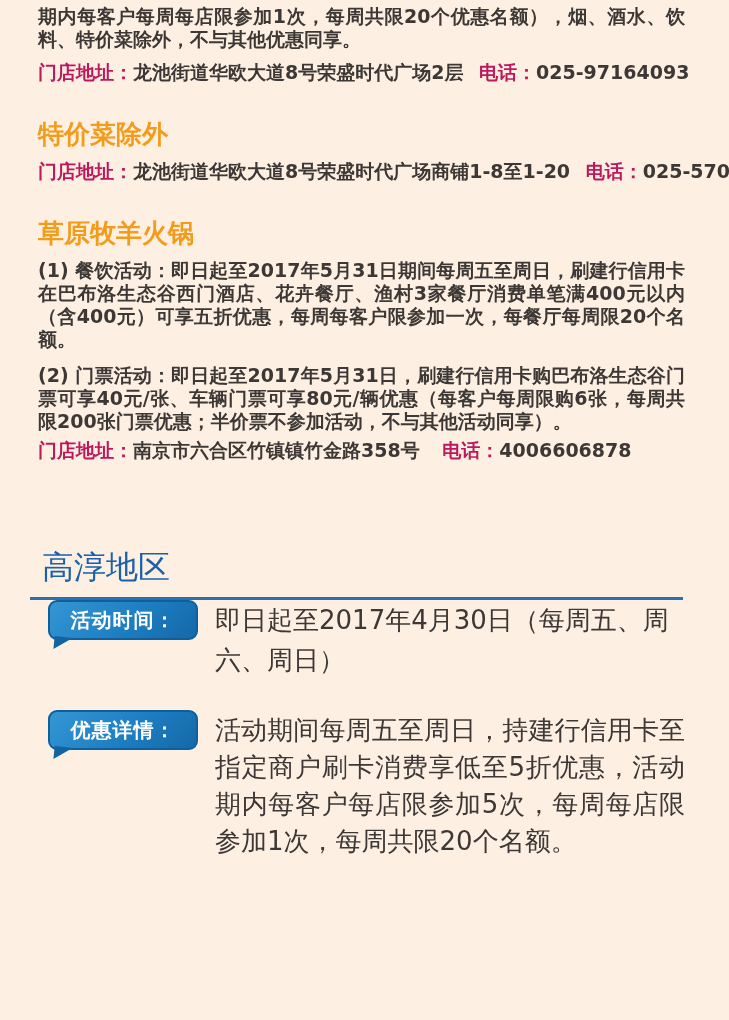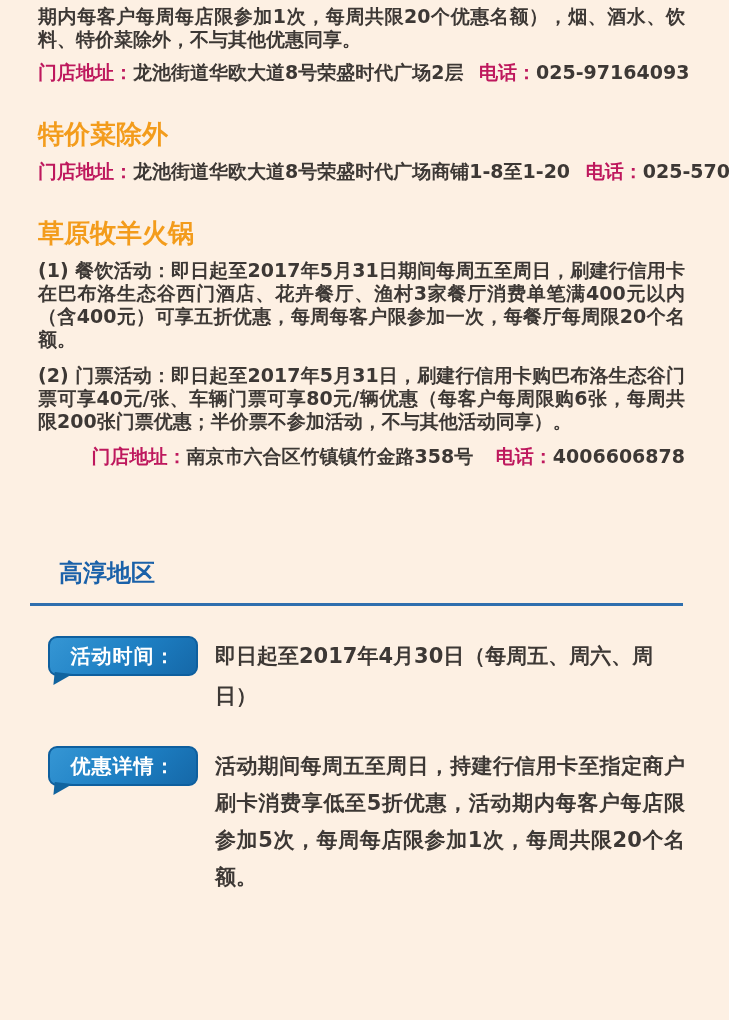--- a/index.html
+++ b/index.html
@@ -37,40 +37,40 @@
   .phone-label-wide { margin-left: 16px; }
   .merchant-heading {
     font-size: 26px;
     line-height: 32px;
     font-weight: 800;
     color: #f39c1c;
     margin: 34px 0 0 0;
   }
   .merchant-heading + .body-text { margin-top: 10px; }
   .para2 { margin-top: 13px; }
-  .addr-tight { margin-top: 12px; text-align: right; }
+  .addr-tight { margin-top: 6px; }
   .region { margin-top: 0; }
   .region-title {
-    font-size: 24px;
+    font-size: 32px;
     line-height: 34px;
-    font-weight: 700;
+    font-weight: 400;
     color: #1a61a9;
-    margin: 88px 0 0 21px;
+    margin: 88px 0 0 4px;
   }
   .region-rule {
     height: 0;
     border-top: 3px solid #2f6fae;
     margin: 13px 0 0 -8px;
     width: 653px;
   }
   .row {
     display: flex;
     align-items: flex-start;
   }
-  .row-1 { margin-top: 30px; }
+  .row-1 { }
   .row-2 { margin-top: 17px; }
   .row-3 { margin-top: 13px; }
   .bubble {
     position: relative;
     flex: 0 0 150px;
     width: 150px;
     height: 40px;
     margin-left: 10px;
     background: linear-gradient(135deg, #3596d4 0%, #1d7ec2 55%, #1568a8 100%);
     border: 2px solid #0e5f9e;
@@ -89,23 +89,23 @@
     left: 4px;
     bottom: -12px;
     width: 0;
     height: 0;
     border-top: 13px solid #11649f;
     border-right: 18px solid transparent;
     transform: rotate(6deg);
   }
   .row-text {
     margin-left: 17px;
-    font-size: 21px;
+    font-size: 26px;
     line-height: 40px;
-    font-weight: 700;
+    font-weight: 400;
     color: #3d3835;
   }
   .row-text-multiline {
     line-height: 37px;
     width: 486px;
     margin-top: 2px;
     text-align: justify;
   }
 </style>
 </head>

